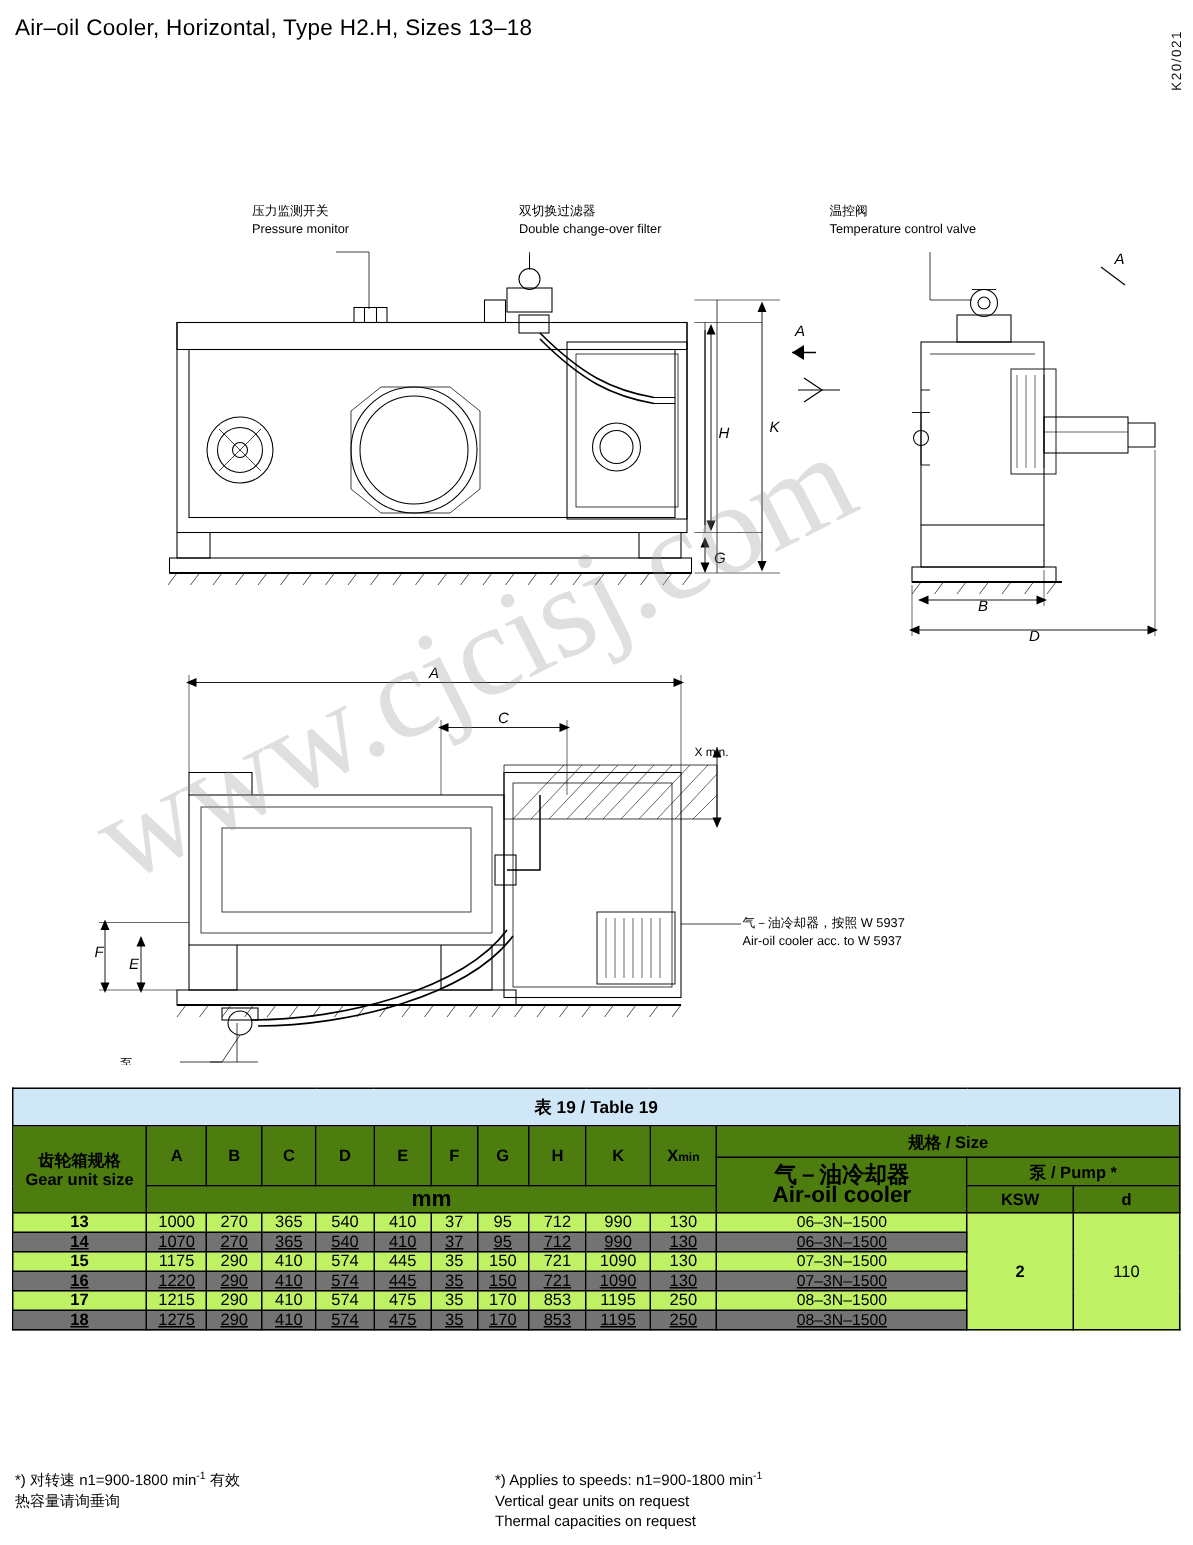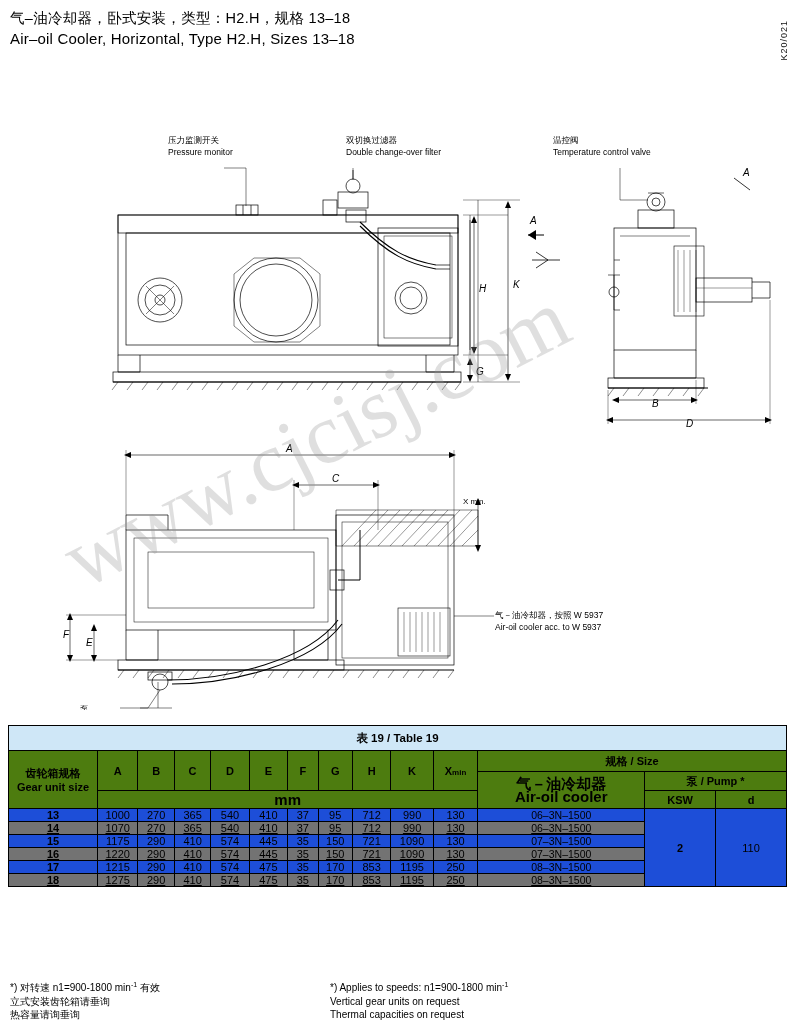--- a/index.html
+++ b/index.html
@@ -24,40 +24,39 @@
              font-family:"Liberation Serif",serif;font-size:86px;color:rgba(150,150,150,.30);
              transform:rotate(-27deg);white-space:nowrap;pointer-events:none;font-weight:400;}
 
   
   .table-wrap{position:absolute;left:8px;top:725px;width:618px;}
   table.spec{border-collapse:collapse;width:779px;table-layout:fixed;font-size:11px;}
   table.spec td,table.spec th{border:1px solid #000;padding:0;text-align:center;vertical-align:middle;}
   .tbl-title{background:#cfe7f7;text-align:left;font-size:11.5px;font-weight:bold;padding:3px 6px !important;height:18px;}
   .hdr{background:#4d7c0f;font-weight:bold;}
   .hdr-sm{font-size:15px;line-height:13px;font-weight:bold;}
-  .row-alt{background:#1d4ed8;}
+  .row-alt{background:#bef264;}
   .row-plain{background:#737373;text-decoration:underline;}
   .sizecell{font-weight:bold;}
   td.mm{font-size:15px;}
   .cooler-col{font-size:10.5px;}
 
   
   .footnotes{position:absolute;left:10px;top:978px;width:775px;display:flex;}
   .fn-col{font-size:10px;line-height:13.5px;}
   .fn-left{width:320px;}
   .fn-right{width:420px;}
   sup{font-size:7px;}
 </style>
 </head>
 <body>
 
 <div class="page">
 
   <div class="title-block">
-    <div class="title-cn">气–油冷却器，卧式安装，类型：H2.H，规格 13–18</div>
     <div class="title-en">Air–oil Cooler, Horizontal, Type H2.H, Sizes 13–18</div>
   </div>
   <div class="doc-code">K20/021</div>
 
   <div class="drawing">
     <svg width="780" height="650" viewBox="0 0 780 650" xmlns="http://www.w3.org/2000/svg">
       <g stroke="#000" fill="none" stroke-width="0.7">
 
         <rect x="110" y="155" width="340" height="140"></rect>
         <rect x="110" y="155" width="340" height="18"></rect>
@@ -395,21 +394,20 @@
         </tr>
       </tbody>
     </table>
   </div>
 
   <div class="footnotes">
     <div class="fn-col fn-left">
       <div>
         <span>*) 对转速 n1=900-1800 min</span><sup>-1</sup><span> 有效</span>
       </div>
-      <div>立式安装齿轮箱请垂询</div>
       <div>热容量请询垂询</div>
     </div>
     <div class="fn-col fn-right">
       <div>
         <span>*) Applies to speeds: n1=900-1800 min</span><sup>-1</sup>
       </div>
       <div>Vertical gear units on request</div>
       <div>Thermal capacities on request</div>
     </div>
   </div>

